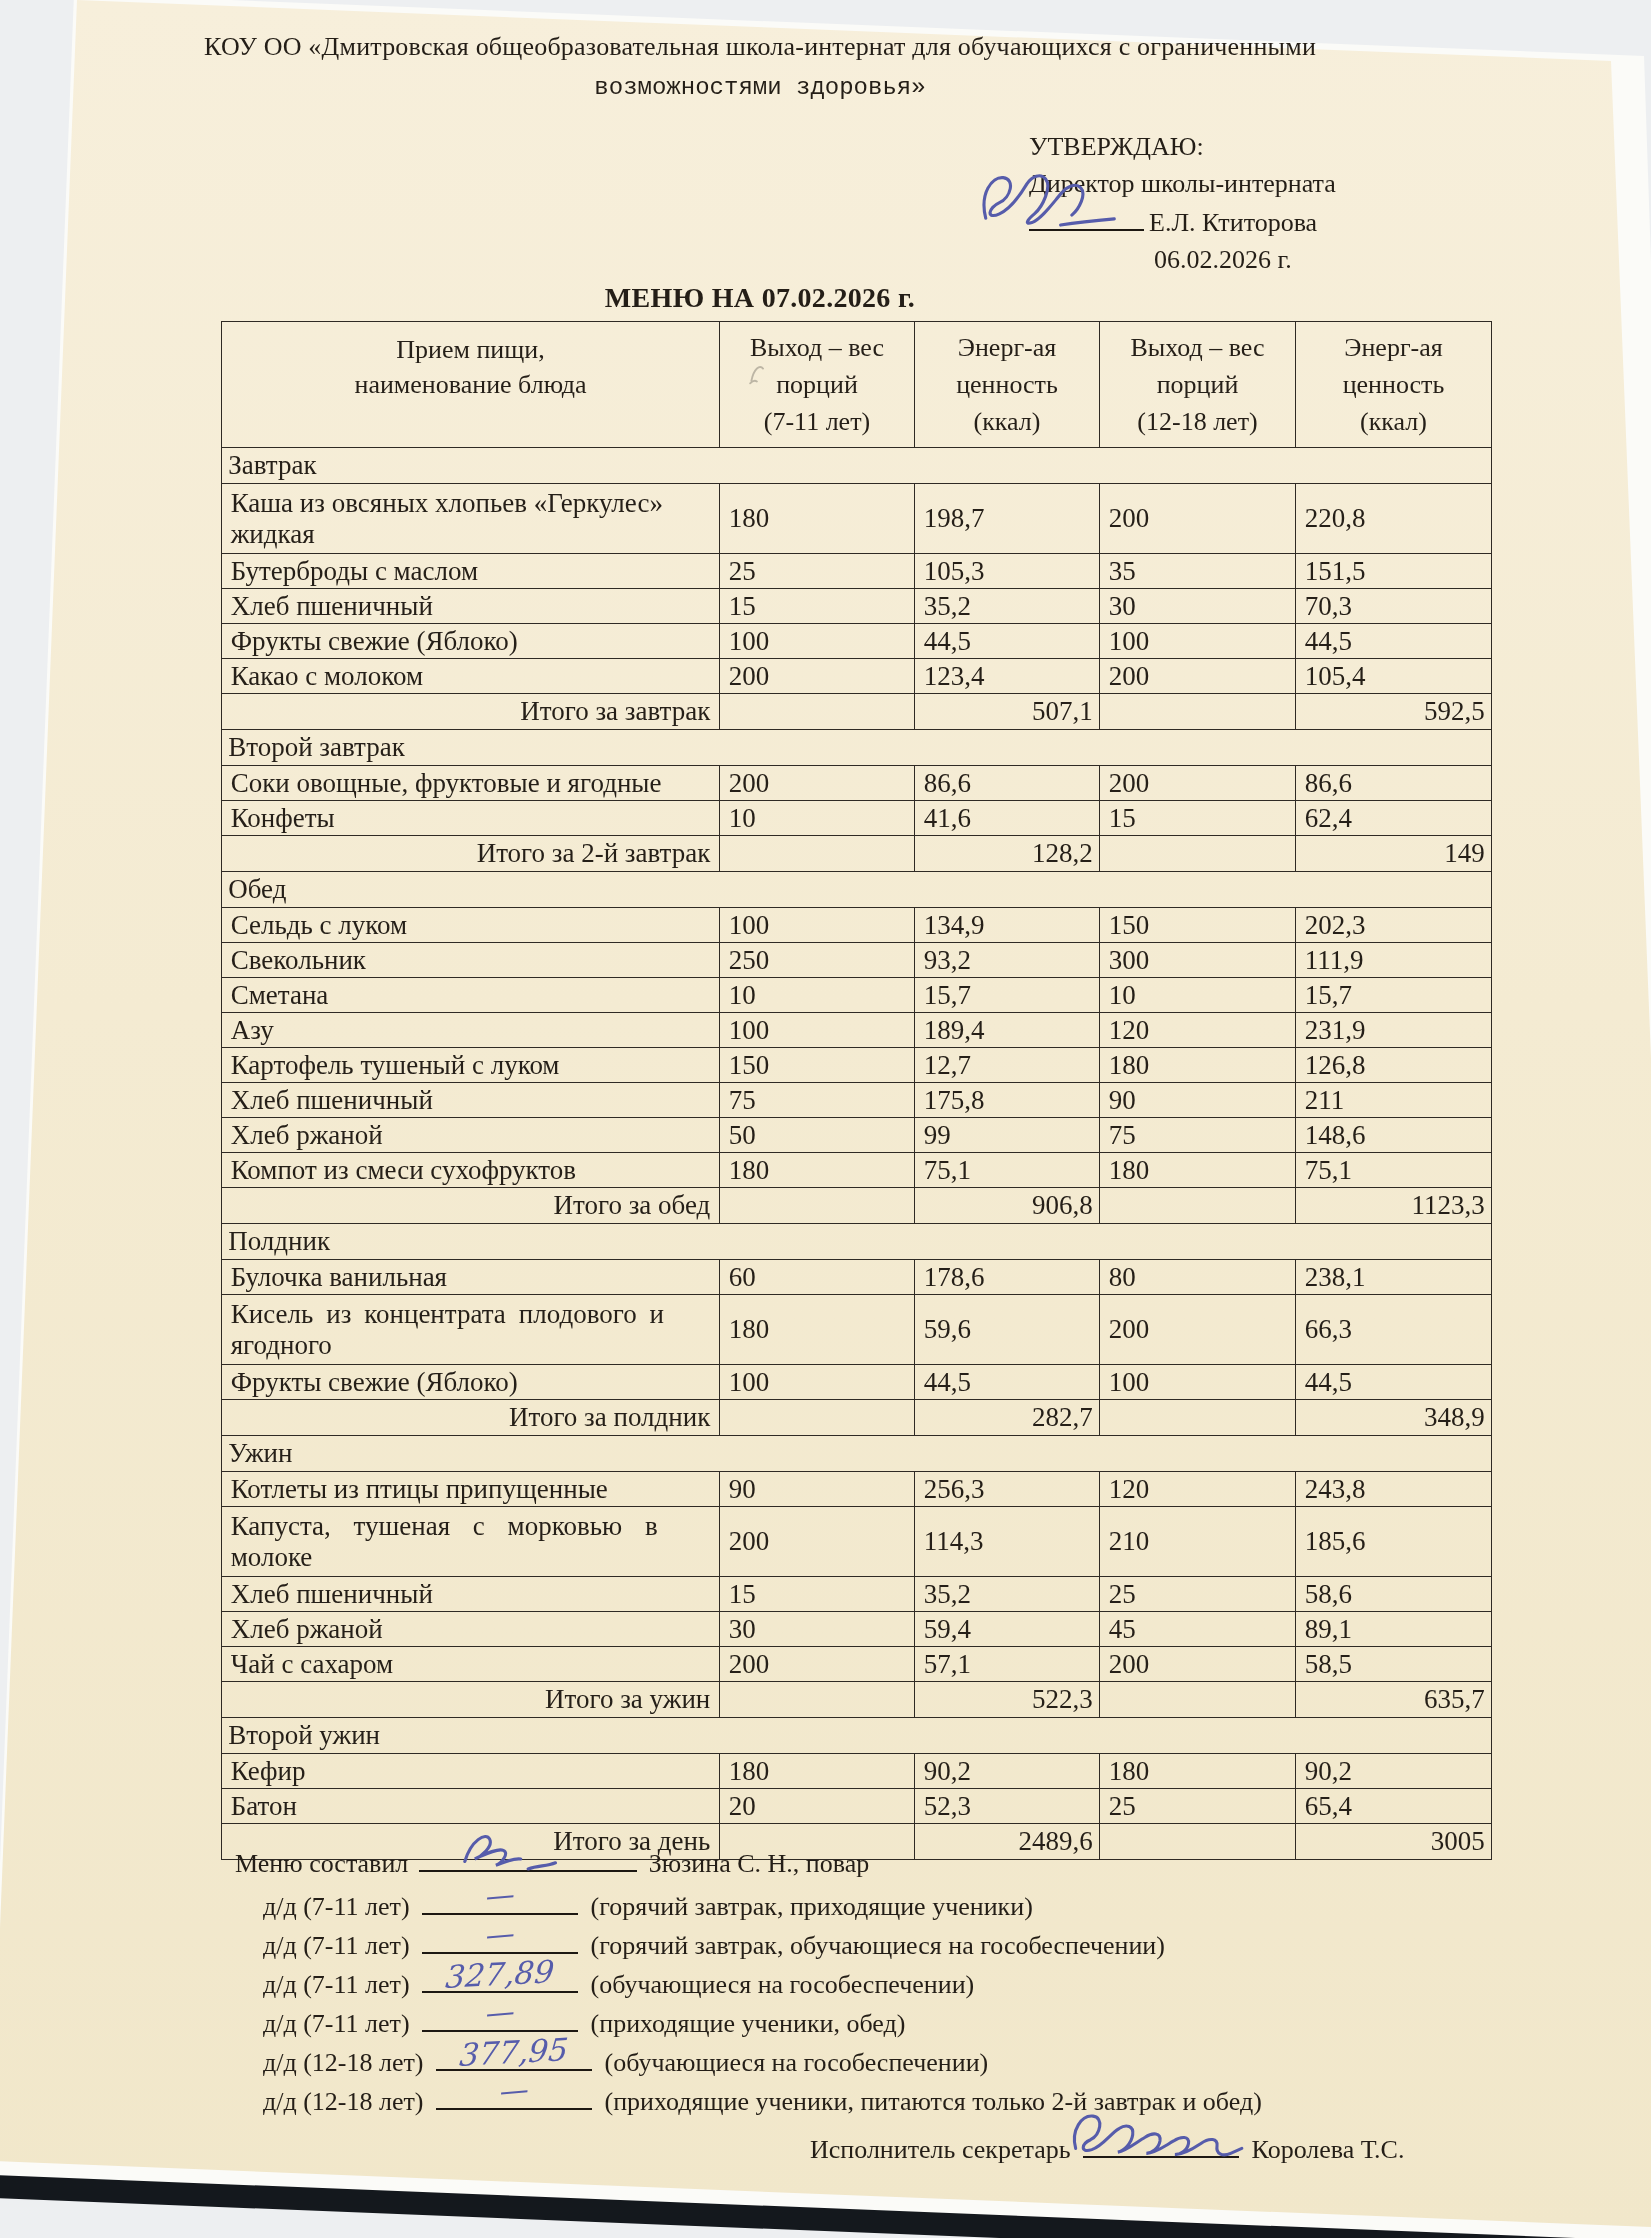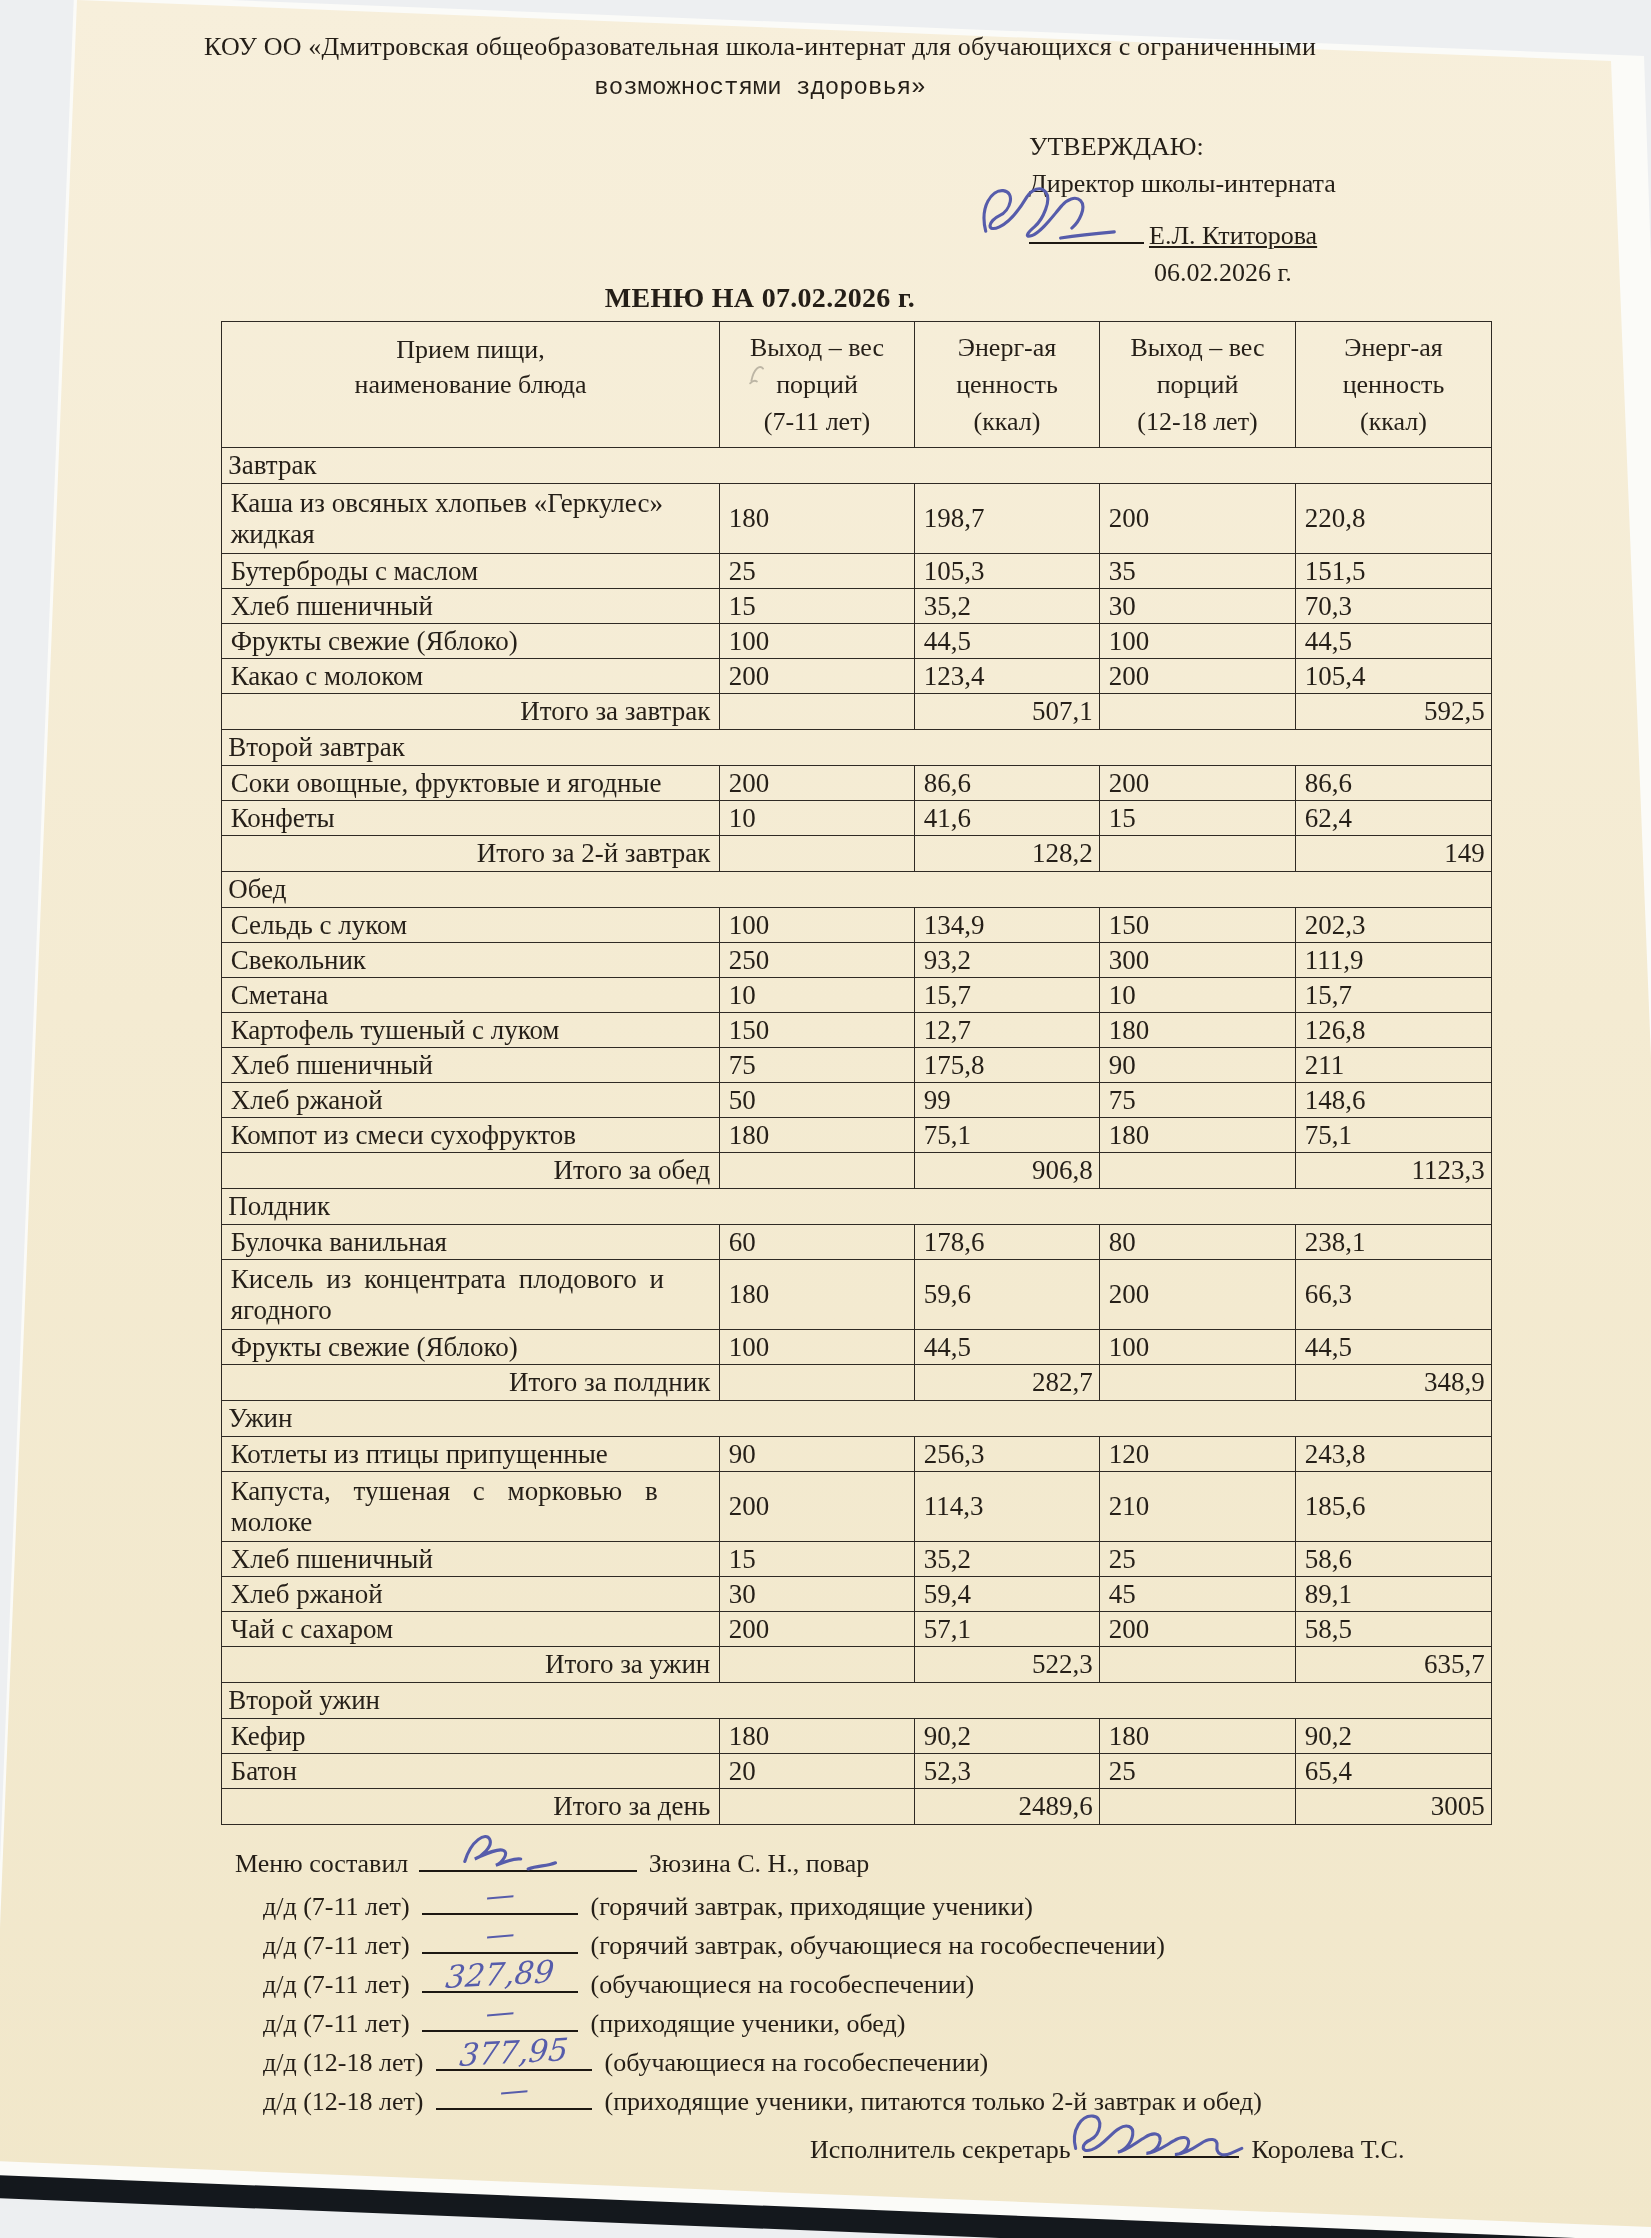--- a/index.html
+++ b/index.html
@@ -12,21 +12,21 @@
       clip-path:polygon(-6.2px 2175px, 1651px 2241px, 1651px 2264px, -6.2px 2198px);}
   .paper{position:absolute;inset:0;
       background:linear-gradient(180deg,#f7efdb 0%,#f4ebd2 45%,#f1e7ca 100%);
       clip-path:polygon(77px 0px, 1611px 61px, 1651px 1058px, 1651px 2227px, -9.3px 2161px);}
   
   .content{position:absolute;inset:0;}
   .center{width:1520px;text-align:center;position:absolute;left:0;}
   #org1{top:32px;font-size:26px;letter-spacing:0.2px;}
   #org2{top:74px;font-size:24px;font-family:Liberation Mono, monospace;}
   #approve{position:absolute;left:1029px;top:128px;font-size:26px;line-height:37px;}
-  .sig-row{position:relative;margin-top:15px;white-space:nowrap;text-decoration:underline;}
+  .sig-row{position:relative;margin-top:2px;white-space:nowrap;}
   .sig-line{display:inline-block;width:115px;border-bottom:2.5px solid #1d1812;height:7.5px;}
   .approve-name{margin-left:5px;}
   .approve-date{margin-left:125px;}
   #menu-title{top:282px;font-size:28px;font-weight:bold;letter-spacing:0.3px;}
   
   #table-wrap{position:absolute;left:221px;top:321px;}
   table{border-collapse:collapse;table-layout:fixed;width:1271px;font-size:27px;color:#251f18;font-family:Liberation Serif, serif;}
   td{border:1.9px solid #2f2a24;height:34px;padding:0 3.7px 0 8.7px;vertical-align:middle;overflow:hidden;}
   td.th{height:115px;text-align:center;white-space:pre-line;line-height:37px;font-size:26px;padding:0;}
   td.th-first{vertical-align:top;padding-top:10px;line-height:35px;}
@@ -199,20 +199,27 @@
               <td>111,9</td>
             </tr>
             <tr>
               <td class="name">Сметана</td>
               <td>10</td>
               <td>15,7</td>
               <td>10</td>
               <td>15,7</td>
             </tr>
             <tr>
+              <td class="name">Азу</td>
+              <td>100</td>
+              <td>189,4</td>
+              <td>120</td>
+              <td>231,9</td>
+            </tr>
+            <tr>
               <td class="name">Картофель тушеный с луком</td>
               <td>150</td>
               <td>12,7</td>
               <td>180</td>
               <td>126,8</td>
             </tr>
             <tr>
               <td class="name">Хлеб пшеничный</td>
               <td>75</td>
               <td>175,8</td>

